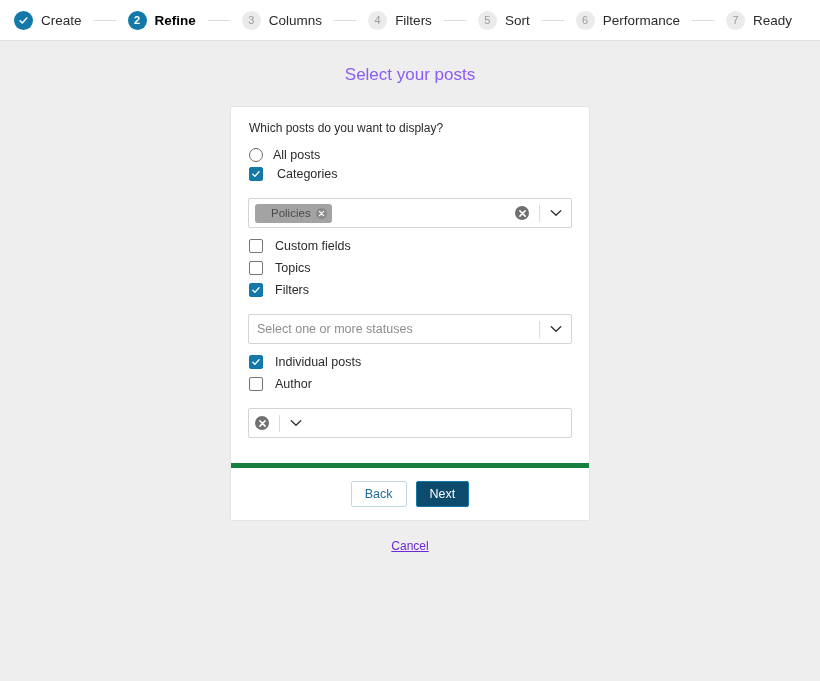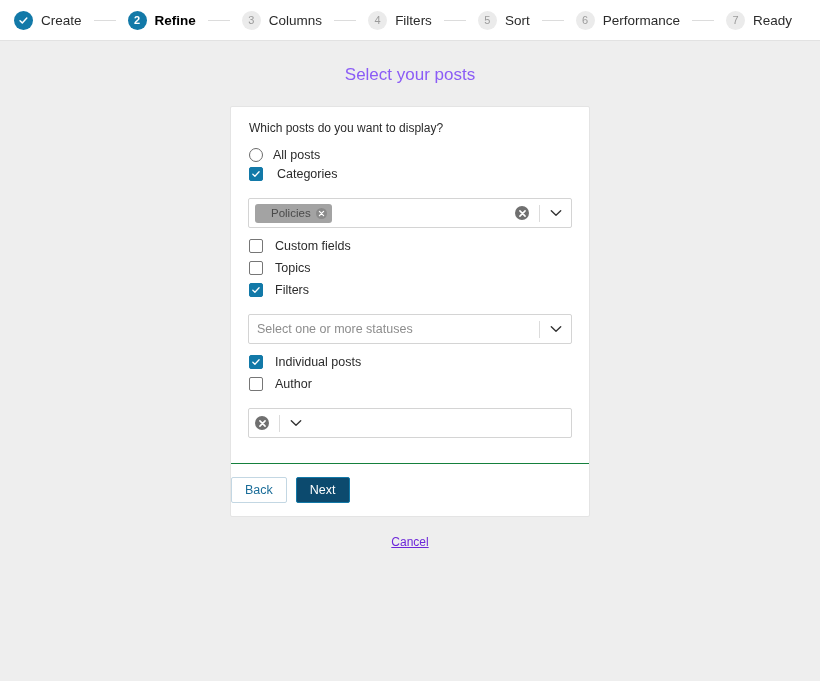--- a/index.html
+++ b/index.html
@@ -82,23 +82,24 @@
     width: 360px;
     margin: 0 auto;
     background: #ffffff;
     border: 1px solid #e4e4e4;
     border-radius: 2px;
   }
   .card-body {
     padding: 14px 17px 14px 17px;
   }
   .card-footer {
-    border-top: 1px solid #15803d;
+    border-top: 5px solid #15803d;
     padding: 13px 0;
     display: flex;
+    justify-content: center;
     gap: 9px;
   }
 
   .question {
     font-size: 12px;
     font-weight: normal;
     color: #2b2b2b;
     margin: 0 0 9px 1px;
   }
 

